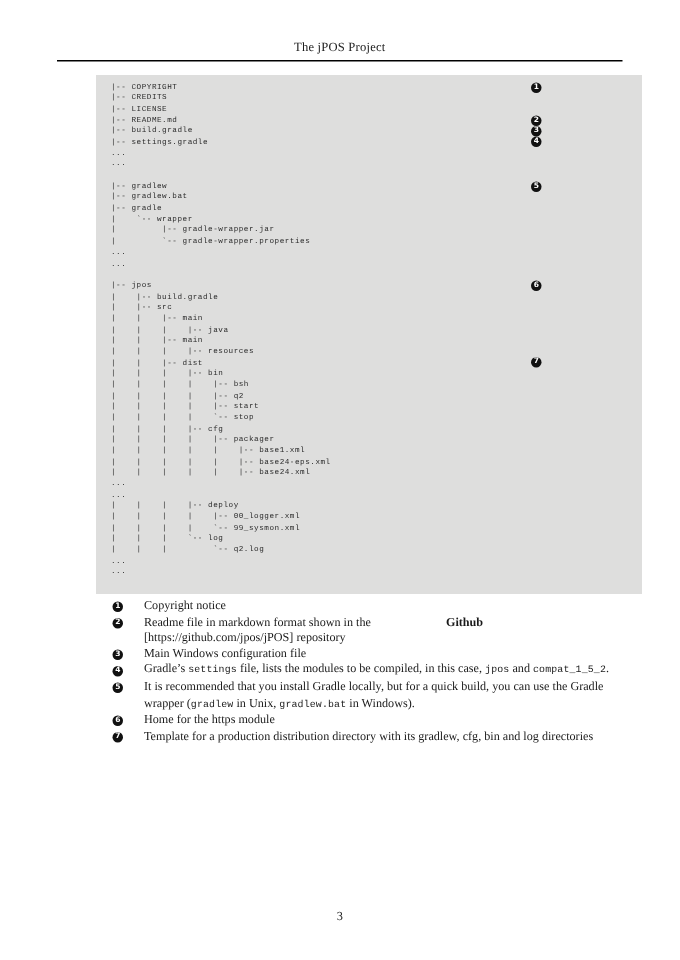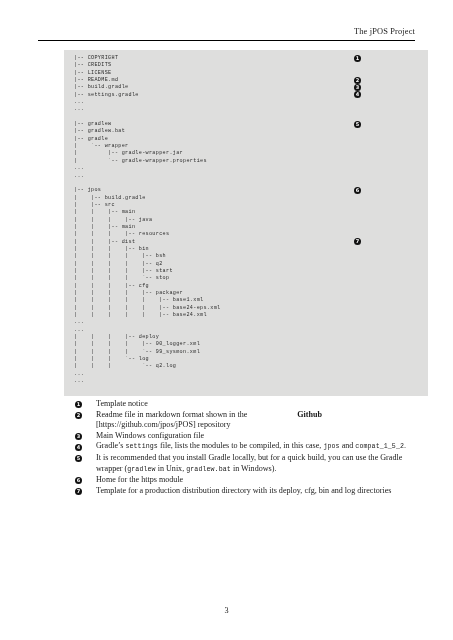--- a/index.html
+++ b/index.html
@@ -20,21 +20,21 @@
     inset: 0;
     width: 453px;
     height: 640px;
   }
   
   .header {
     position: absolute;
     left: 38px;
     top: 26px;
     width: 377px;
-    text-align: right;
+    text-align: center;
     font-family: "Liberation Serif", serif;
     font-size: 8.4px;
     line-height: 11px;
     letter-spacing: 0.15px;
     color: #1a1a1a;
   }
   .header-rule {
     position: absolute;
     left: 38px;
     top: 40px;
@@ -155,21 +155,21 @@
       <span class="marker" style="left: 290px; top: 33.9px;">3</span>
       <span class="marker" style="left: 290px; top: 41.25px;">4</span>
       <span class="marker" style="left: 290px; top: 70.65px;">5</span>
       <span class="marker" style="left: 290px; top: 136.8px;">6</span>
       <span class="marker" style="left: 290px; top: 188.25px;">7</span>
     </div>
 
   <div class="notes" id="notes-list">
       <div class="note">
         <span class="note-bullet">1</span>
-        <span class="note-text">Template notice</span>
+        <span class="note-text">Copyright notice</span>
       </div>
       <div class="note">
         <span class="note-bullet">2</span>
         <span class="note-text">Readme file in markdown format shown in the <b>Github</b> [https://github.com/jpos/jPOS] repository</span>
       </div>
       <div class="note">
         <span class="note-bullet">3</span>
         <span class="note-text">Main Windows configuration file</span>
       </div>
       <div class="note">
@@ -179,19 +179,19 @@
       <div class="note">
         <span class="note-bullet">5</span>
         <span class="note-text">It is recommended that you install Gradle locally, but for a quick build, you can use the Gradle wrapper (<code>gradlew</code> in Unix, <code>gradlew.bat</code> in Windows).</span>
       </div>
       <div class="note">
         <span class="note-bullet">6</span>
         <span class="note-text">Home for the https module</span>
       </div>
       <div class="note">
         <span class="note-bullet">7</span>
-        <span class="note-text">Template for a production distribution directory with its deploy, cfg, bin and log directories</span>
+        <span class="note-text">Template for a production distribution directory with its gradlew, cfg, bin and log directories</span>
       </div>
     </div>
 
   <div class="page-number">3</div>
 
 </div>
 
 </body></html>

